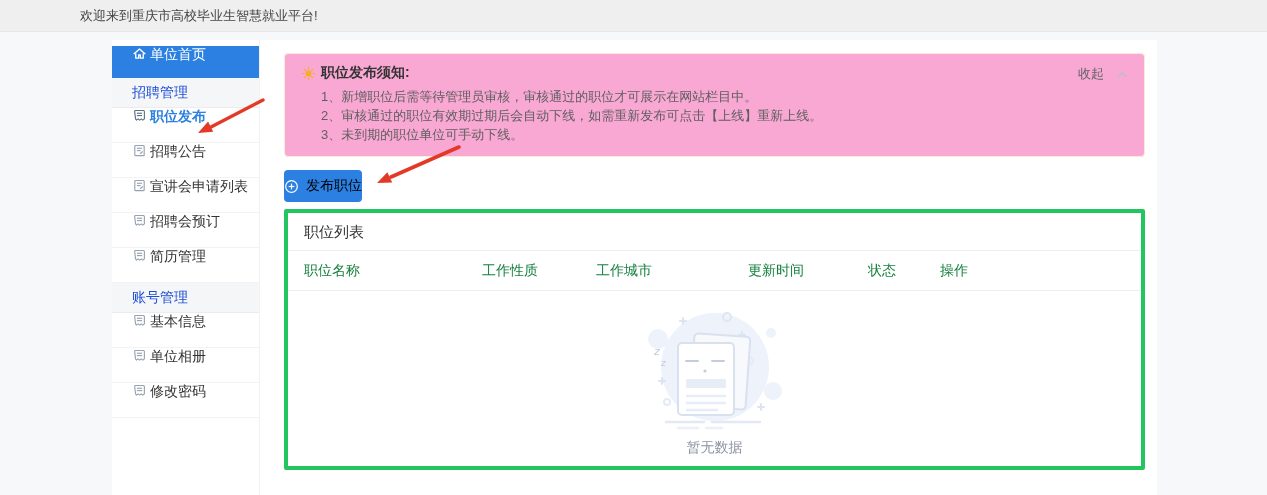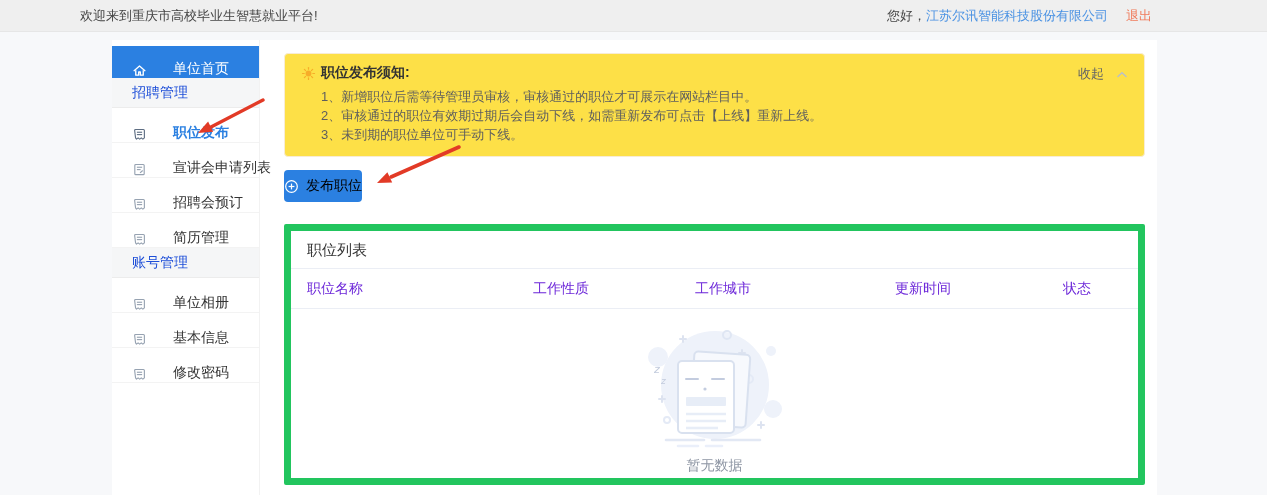--- a/index.html
+++ b/index.html
@@ -8,98 +8,93 @@
     position:relative;
     background:#f7f8fa;
     font-family:"Liberation Sans","DejaVu Sans",sans-serif;
     font-size:13px; color:#333;
   }
   
   .topbar {
     position:absolute; top:0; left:0; width:1267px; height:32px;
     background:#efefef; border-bottom:1px solid #e6e6e6;
     display:flex; align-items:center; justify-content:space-between;
-    padding:0 115px 0 80px; font-size:13px; color:#454545;
+    padding:0 70px 0 80px; font-size:13px; color:#454545;
   }
   .topbar-right { display:flex; align-items:center; }
   .company-link { color:#4a92e3; cursor:pointer; text-decoration:none; }
   .logout-link { color:#f07a5a; margin-left:18px; cursor:pointer; }
   
   .shell {
     position:absolute; left:112px; top:40px; width:1045px; height:455px;
     background:#ffffff; display:flex;
   }
   
   .sidebar { width:148px; border-right:1px solid #f2f2f2; padding-top:6px; flex:none; }
   .side-item {
-    height:35px; display:flex; align-items:flex-end; gap:26px;
+    height:35px; display:flex; align-items:flex-start; gap:3px;
     padding-left:20px; border-bottom:1px solid #f3f3f3;
     font-size:14px; color:#333; cursor:pointer; white-space:nowrap;
   }
   .side-item .ic { width:15px; height:15px; flex:none; color:#96a2b1; display:inline-flex; }
   .side-item.active-home {
     height:32px; background:#2b80e1; color:#ffffff; border-bottom:none; font-size:14px;
   }
   .side-item.selected { color:#2b80e1; font-weight:bold; }
   .side-item.selected .ic { color:#5d6d82; }
   .side-section {
     height:30px; display:flex; align-items:center; padding-left:20px;
     background:#f5f6f7; color:#1d4ed8; font-size:14px;
     border-bottom:1px solid #ececec; white-space:nowrap;
   }
   
   .main { flex:1; padding:13px 12px 0 24px; min-width:0; }
   .notice {
-    position:relative; background:#fde047; border:1px solid #f8ecd4;
+    position:relative; background:#f9a8d4; border:1px solid #f8ecd4;
     border-radius:4px; padding:10px 140px 12px 16px;
   }
   .notice-title { display:flex; align-items:center; gap:5px; font-size:14px; font-weight:bold; color:#333; height:18px; }
   .notice-title .ic { width:15px; height:15px; display:inline-flex; }
   .notice-lines { margin-top:5px;margin-left:20px; }
   .notice-line { font-size:13px; color:#5e5e5e; line-height:19px; }
   .collapse {
     position:absolute; right:16px; top:11px; display:flex; align-items:center; gap:12px;
     font-size:13px; color:#606266; cursor:pointer;
   }
   .publish-btn {
     margin-top:13px; height:32px; padding:0 0;
     background:#2b80e1; color:#000000; border:none; border-radius:4px;
     font-size:14px; font-family:inherit; display:inline-flex; align-items:center; gap:7px; cursor:pointer;
   }
   .publish-btn .ic { width:15px; height:15px; display:inline-flex; }
   .panel {
-    margin-top:22px; height:261px; background:#fff;
-    border:7px solid #22c55e; border-radius:2px; overflow:hidden;
+    margin-top:7px; height:261px; background:#fff;
+    border:4px solid #22c55e; border-radius:2px; overflow:hidden;
   }
   .panel-title {
     height:38px; line-height:38px; padding-left:16px;
     font-size:15px; color:#333; border-bottom:1px solid #ebeef5;
   }
   .thead {
     display:flex; align-items:center; height:40px; padding-left:16px;
-    border-bottom:1px solid #ebeef5; font-size:14px; color:#6d28d9;gap:48px;
+    border-bottom:1px solid #ebeef5; font-size:14px; color:#15803d;
   }
   .th { flex:none; }
   .th-0 { width:178px; } .th-1 { width:114px; } .th-2 { width:152px; }
   .th-3 { width:120px; } .th-4 { width:72px;  } .th-5 { width:auto; }
   .empty { display:flex; flex-direction:column; align-items:center; padding-top:14px; }
   .empty-text { margin-top:2px; font-size:14px; color:#8d95a3; }
   
   .arrows { position:absolute; left:0; top:0; pointer-events:none; z-index:40; }
 </style>
 </head>
 <body>
 
 <div class="topbar">
   <span>欢迎来到重庆市高校毕业生智慧就业平台!</span>
-  <span class="topbar-right">
-    <span>您好，</span>
-    <a class="company-link">江苏尔讯智能科技股份有限公司</a>
-    <span class="logout-link">退出</span>
-  </span>
 </div>
 
 <div class="shell">
 
   <div class="sidebar">
     <div class="side-item active-home">
       <span class="ic">
         <svg viewBox="0 0 16 16" width="15" height="15">
             <path d="M2.2 8.2 L8 3.2 l5.8 5" fill="none" stroke="#fff" stroke-width="1.4" stroke-linecap="round" stroke-linejoin="round"></path>
             <path d="M4 7.6 V13 h3.1 V9.6 h1.8 V13 H12 V7.6" fill="none" stroke="#fff" stroke-width="1.4" stroke-linejoin="round"></path>
@@ -116,30 +111,41 @@
       <span class="ic">
         <svg viewBox="0 0 16 16" width="15" height="15">
             <path d="M2.8 3.6 a1 1 0 0 1 1-1 h8.4 a1 1 0 0 1 1 1 v8 l-1.6 1.3 -1.7-1.3 -1.7 1.3 -1.7-1.3 -1.7 1.3 -1.0-1.3 z" fill="none" stroke="currentColor" stroke-width="1.2" stroke-linejoin="round"></path>
             <line x1="5.2" y1="5.6" x2="10.8" y2="5.6" stroke="currentColor" stroke-width="1.2"></line>
             <line x1="5.2" y1="8.1" x2="10.8" y2="8.1" stroke="currentColor" stroke-width="1.2"></line>
           </svg>
       </span>
       <span>职位发布</span>
     </div>
 
-
     <div class="side-item">
       <span class="ic">
         <svg viewBox="0 0 16 16" width="15" height="15">
             <path d="M3 3.6 a1 1 0 0 1 1-1 h8 a1 1 0 0 1 1 1 v8.8 a1 1 0 0 1 -1 1 h-8 a1 1 0 0 1 -1-1 z" fill="none" stroke="currentColor" stroke-width="1.2"></path>
             <line x1="5.2" y1="5.6" x2="10.8" y2="5.6" stroke="currentColor" stroke-width="1.2"></line>
             <line x1="5.2" y1="8.1" x2="9.2" y2="8.1" stroke="currentColor" stroke-width="1.2"></line>
             <line x1="8.6" y1="11.6" x2="11.4" y2="9" stroke="currentColor" stroke-width="1.3"></line>
           </svg>
       </span>
+      <span>招聘公告</span>
+    </div>
+
+    <div class="side-item">
+      <span class="ic">
+        <svg viewBox="0 0 16 16" width="15" height="15">
+            <path d="M3 3.6 a1 1 0 0 1 1-1 h8 a1 1 0 0 1 1 1 v8.8 a1 1 0 0 1 -1 1 h-8 a1 1 0 0 1 -1-1 z" fill="none" stroke="currentColor" stroke-width="1.2"></path>
+            <line x1="5.2" y1="5.6" x2="10.8" y2="5.6" stroke="currentColor" stroke-width="1.2"></line>
+            <line x1="5.2" y1="8.1" x2="9.2" y2="8.1" stroke="currentColor" stroke-width="1.2"></line>
+            <line x1="8.6" y1="11.6" x2="11.4" y2="9" stroke="currentColor" stroke-width="1.3"></line>
+          </svg>
+      </span>
       <span>宣讲会申请列表</span>
     </div>
 
     <div class="side-item">
       <span class="ic">
         <svg viewBox="0 0 16 16" width="15" height="15">
             <path d="M2.8 3.6 a1 1 0 0 1 1-1 h8.4 a1 1 0 0 1 1 1 v8 l-1.6 1.3 -1.7-1.3 -1.7 1.3 -1.7-1.3 -1.7 1.3 -1.0-1.3 z" fill="none" stroke="currentColor" stroke-width="1.2" stroke-linejoin="round"></path>
             <line x1="5.2" y1="5.6" x2="10.8" y2="5.6" stroke="currentColor" stroke-width="1.2"></line>
             <line x1="5.2" y1="8.1" x2="10.8" y2="8.1" stroke="currentColor" stroke-width="1.2"></line>
           </svg>
@@ -165,32 +171,32 @@
     </div>
 
     <div class="side-item">
       <span class="ic">
         <svg viewBox="0 0 16 16" width="15" height="15">
             <path d="M2.8 3.6 a1 1 0 0 1 1-1 h8.4 a1 1 0 0 1 1 1 v8 l-1.6 1.3 -1.7-1.3 -1.7 1.3 -1.7-1.3 -1.7 1.3 -1.0-1.3 z" fill="none" stroke="currentColor" stroke-width="1.2" stroke-linejoin="round"></path>
             <line x1="5.2" y1="5.6" x2="10.8" y2="5.6" stroke="currentColor" stroke-width="1.2"></line>
             <line x1="5.2" y1="8.1" x2="10.8" y2="8.1" stroke="currentColor" stroke-width="1.2"></line>
           </svg>
       </span>
+      <span>基本信息</span>
+    </div>
+
+    <div class="side-item">
+      <span class="ic">
+        <svg viewBox="0 0 16 16" width="15" height="15">
+            <path d="M2.8 3.6 a1 1 0 0 1 1-1 h8.4 a1 1 0 0 1 1 1 v8 l-1.6 1.3 -1.7-1.3 -1.7 1.3 -1.7-1.3 -1.7 1.3 -1.0-1.3 z" fill="none" stroke="currentColor" stroke-width="1.2" stroke-linejoin="round"></path>
+            <line x1="5.2" y1="5.6" x2="10.8" y2="5.6" stroke="currentColor" stroke-width="1.2"></line>
+            <line x1="5.2" y1="8.1" x2="10.8" y2="8.1" stroke="currentColor" stroke-width="1.2"></line>
+          </svg>
+      </span>
       <span>单位相册</span>
-    </div>
-
-    <div class="side-item">
-      <span class="ic">
-        <svg viewBox="0 0 16 16" width="15" height="15">
-            <path d="M2.8 3.6 a1 1 0 0 1 1-1 h8.4 a1 1 0 0 1 1 1 v8 l-1.6 1.3 -1.7-1.3 -1.7 1.3 -1.7-1.3 -1.7 1.3 -1.0-1.3 z" fill="none" stroke="currentColor" stroke-width="1.2" stroke-linejoin="round"></path>
-            <line x1="5.2" y1="5.6" x2="10.8" y2="5.6" stroke="currentColor" stroke-width="1.2"></line>
-            <line x1="5.2" y1="8.1" x2="10.8" y2="8.1" stroke="currentColor" stroke-width="1.2"></line>
-          </svg>
-      </span>
-      <span>基本信息</span>
     </div>
 
     <div class="side-item">
       <span class="ic">
         <svg viewBox="0 0 16 16" width="15" height="15">
             <path d="M2.8 3.6 a1 1 0 0 1 1-1 h8.4 a1 1 0 0 1 1 1 v8 l-1.6 1.3 -1.7-1.3 -1.7 1.3 -1.7-1.3 -1.7 1.3 -1.0-1.3 z" fill="none" stroke="currentColor" stroke-width="1.2" stroke-linejoin="round"></path>
             <line x1="5.2" y1="5.6" x2="10.8" y2="5.6" stroke="currentColor" stroke-width="1.2"></line>
             <line x1="5.2" y1="8.1" x2="10.8" y2="8.1" stroke="currentColor" stroke-width="1.2"></line>
           </svg>
       </span>

